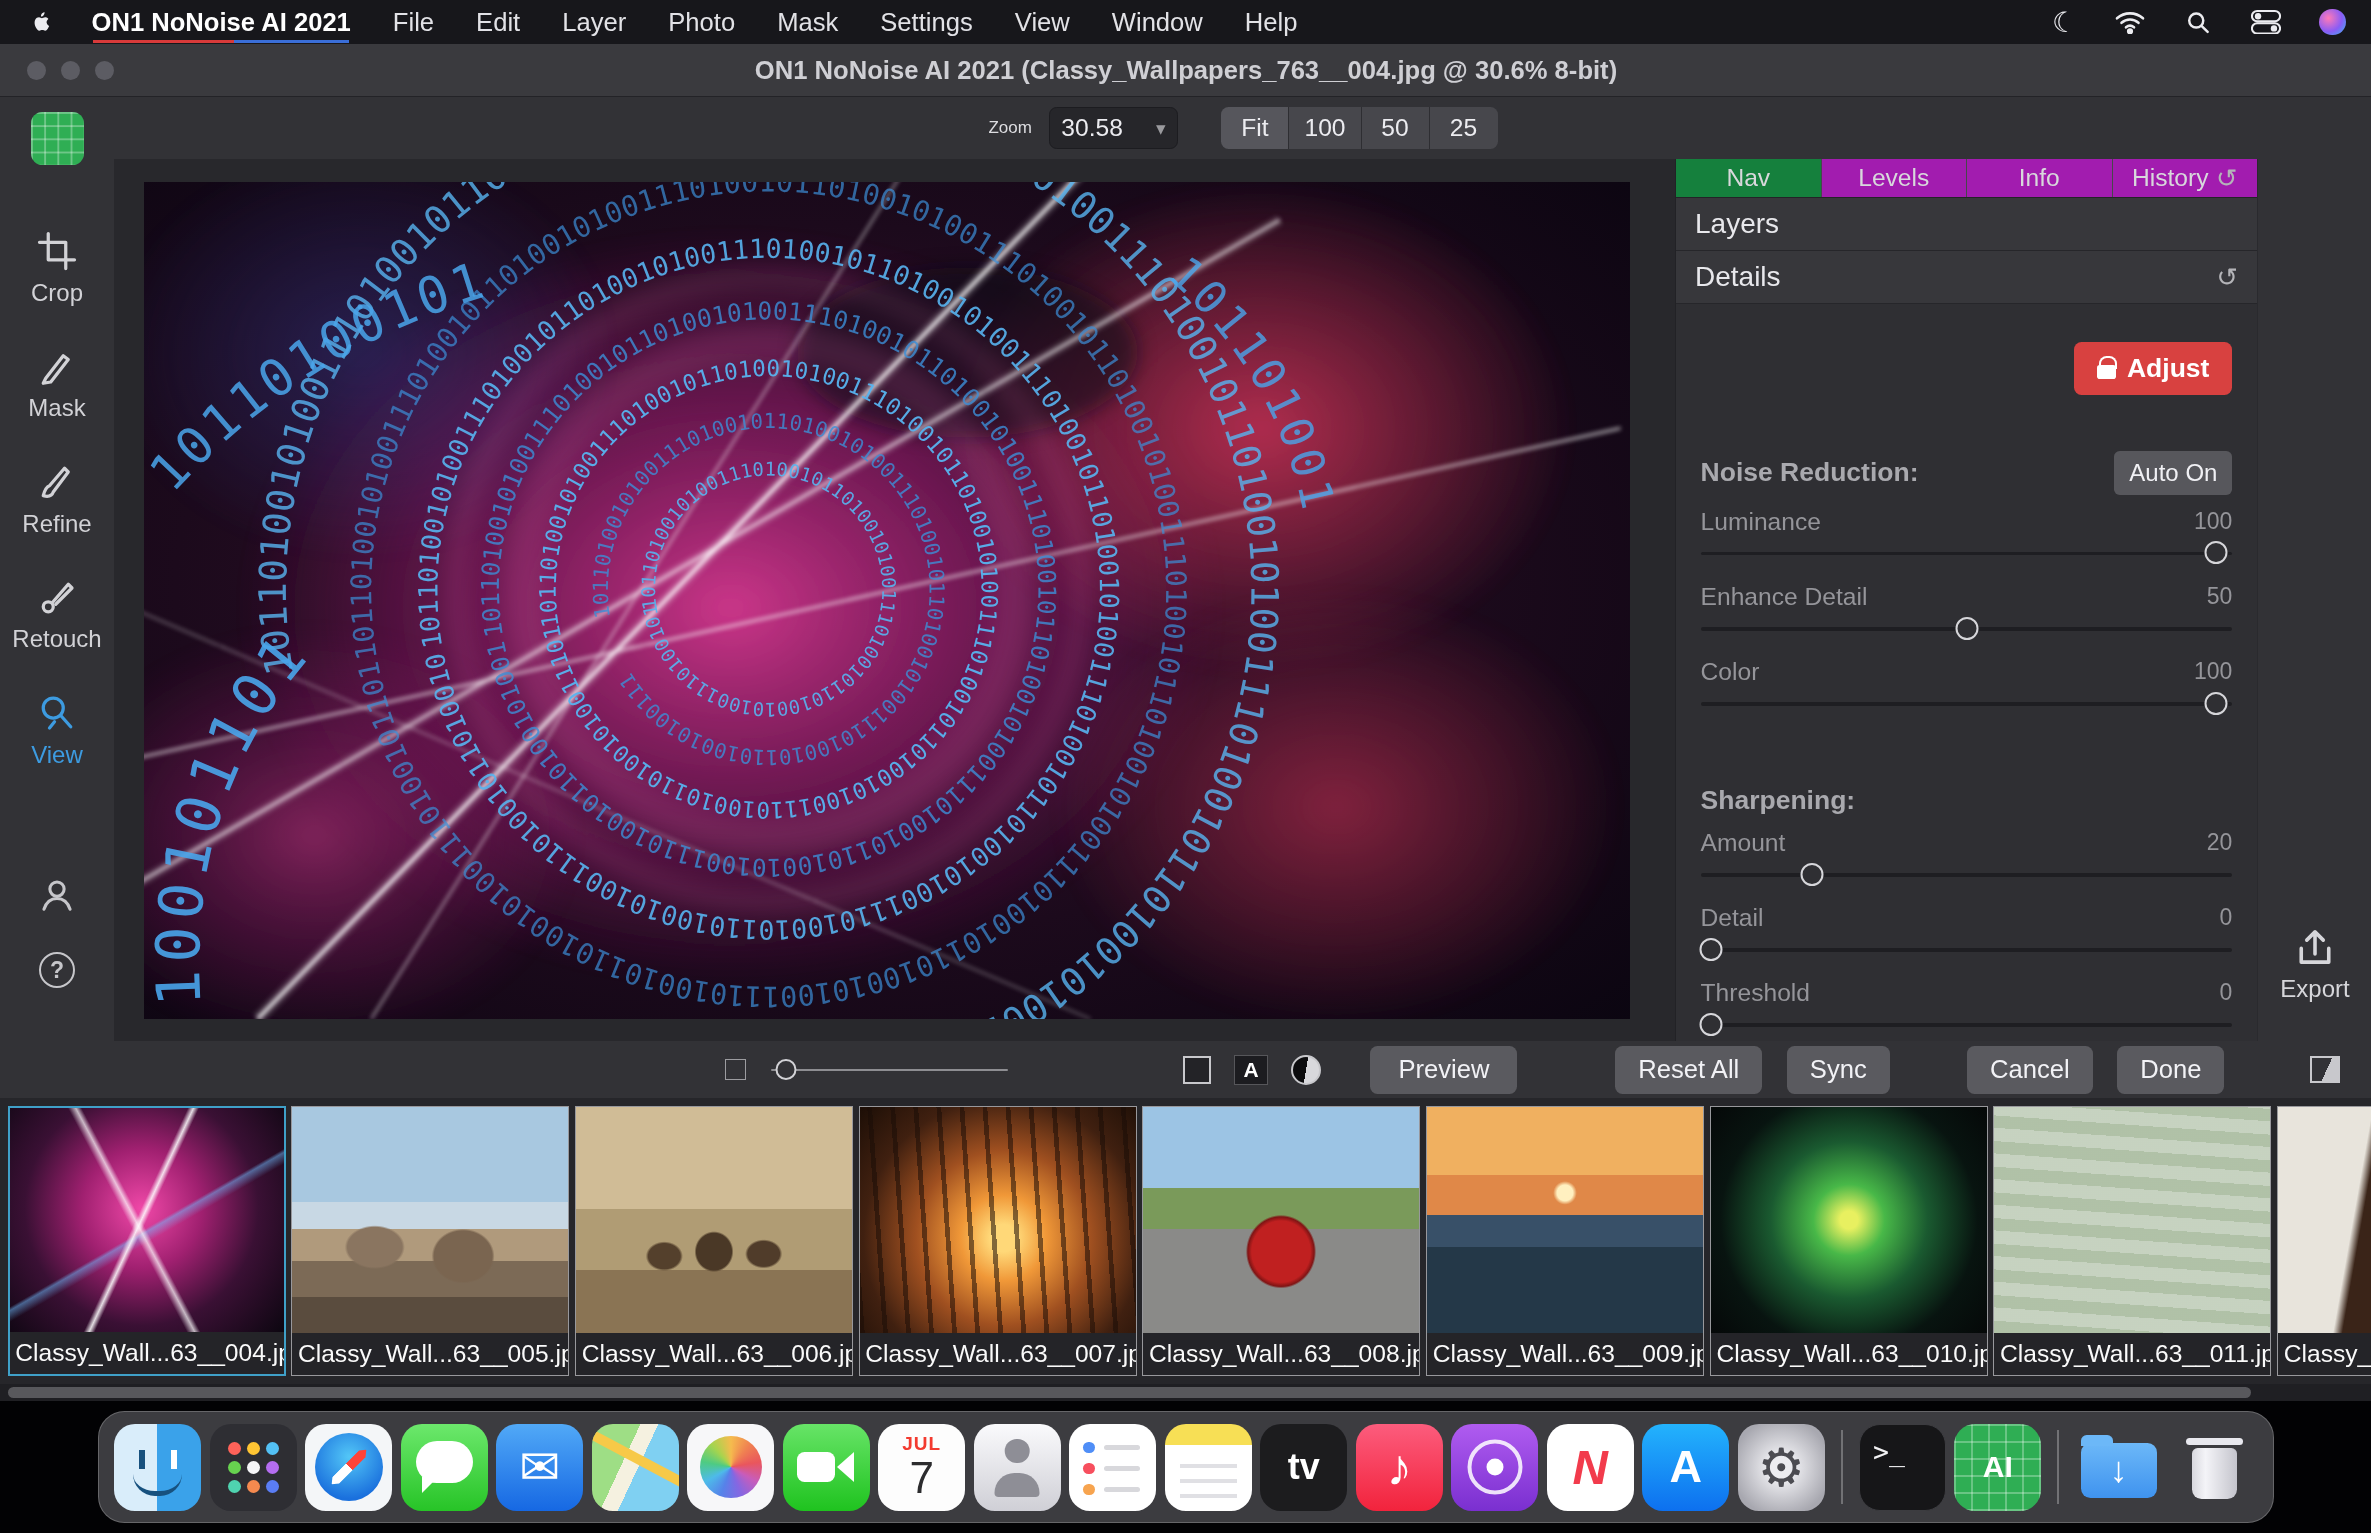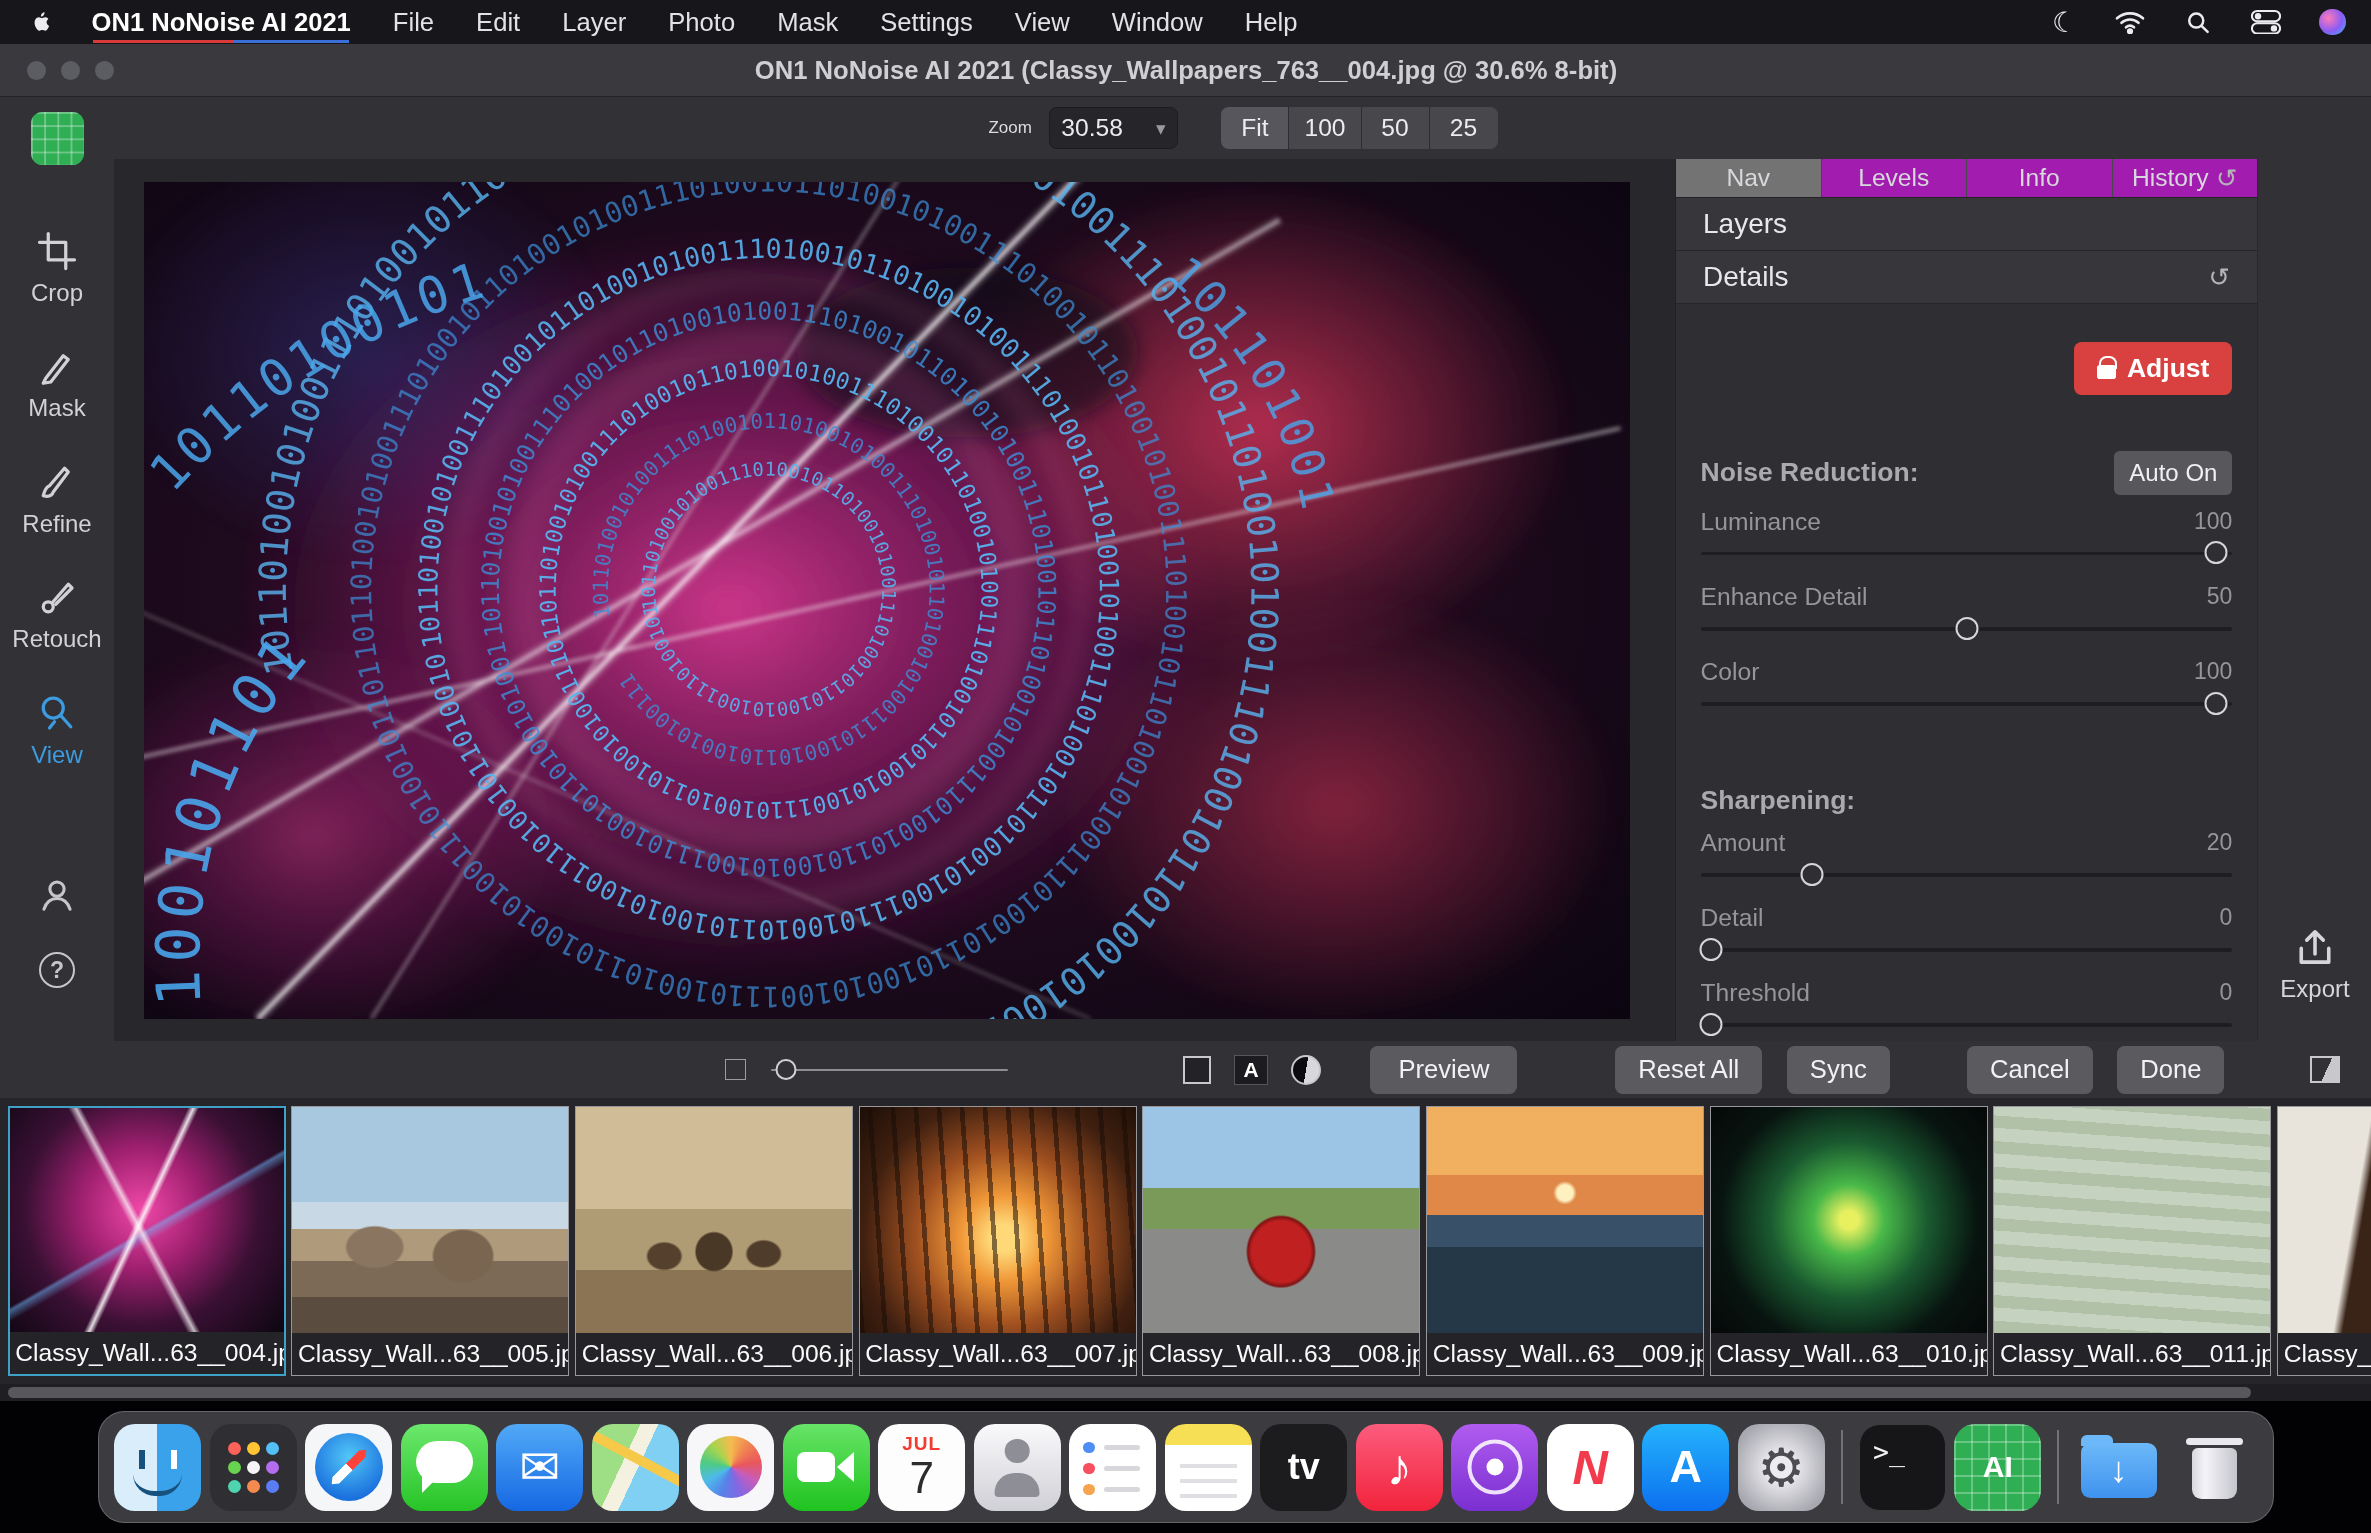--- a/index.html
+++ b/index.html
@@ -49,23 +49,23 @@
 
 .content-row{flex:1;display:flex;min-height:0}
 .canvas-area{flex:1;background:#28282c;padding:23px 0 0 30px;min-width:0}
 .artwork{width:1486px;height:837px}
 
 
 .right-panel{width:582px;background:#333337;display:flex;flex-direction:column;border-left:0.9px solid #222226}
 .rp-tabs{height:44px;display:flex;border-bottom:0.9px solid #232327}
 .rp-tab{flex:1;display:flex;align-items:center;justify-content:center;gap:7.6px;color:#d8d8dc;font-size:24.6px;border-right:0.9px solid #47474c;background:#a21caf}
 .rp-tab:last-child{border-right:none}
-.rp-tab.active{background:#737373}
+.rp-tab.active{background:#15803d}
 .reset-glyph{color:#b4b4b8;font-size:25.6px}
-.rp-header{height:59px;display:flex;align-items:center;justify-content:space-between;padding:0 27px;background:#37373b;border-bottom:0.9px solid #26262a;color:#e8e8ec;font-size:28px}
+.rp-header{height:59px;display:flex;align-items:center;justify-content:space-between;padding:0 19px;background:#37373b;border-bottom:0.9px solid #26262a;color:#e8e8ec;font-size:28px}
 .details-body{flex:1;background:#2f2f33;padding:3.8px 24.6px 0}
 .adjust-row{display:flex;justify-content:flex-end;margin-top:34px}
 .adjust-btn{background:#d84140;border-radius:7.6px;color:#fff;font-size:26.5px;font-weight:bold;display:flex;align-items:center;gap:11.4px;padding:11.4px 23px}
 .lock{width:19px;height:14px;background:#fff;border-radius:2.8px;position:relative;margin-top:7.6px}
 .lock::before{content:"";position:absolute;left:2.8px;top:-9.5px;width:13.2px;height:11.4px;border:2.8px solid #fff;border-bottom:none;border-radius:7.6px 7.6px 0 0}
 .section-row{display:flex;justify-content:space-between;align-items:center;margin-top:56px}
 .section-title{color:#a9a9ae;font-size:26.5px;font-weight:bold}
 .auto-btn{background:#57575c;border-radius:5.7px;color:#f0f0f4;font-size:24px;padding:7.6px 15px}
 .slider{margin-top:13.2px}
 .slider-top{display:flex;justify-content:space-between;color:#95959a;font-size:24.6px}

